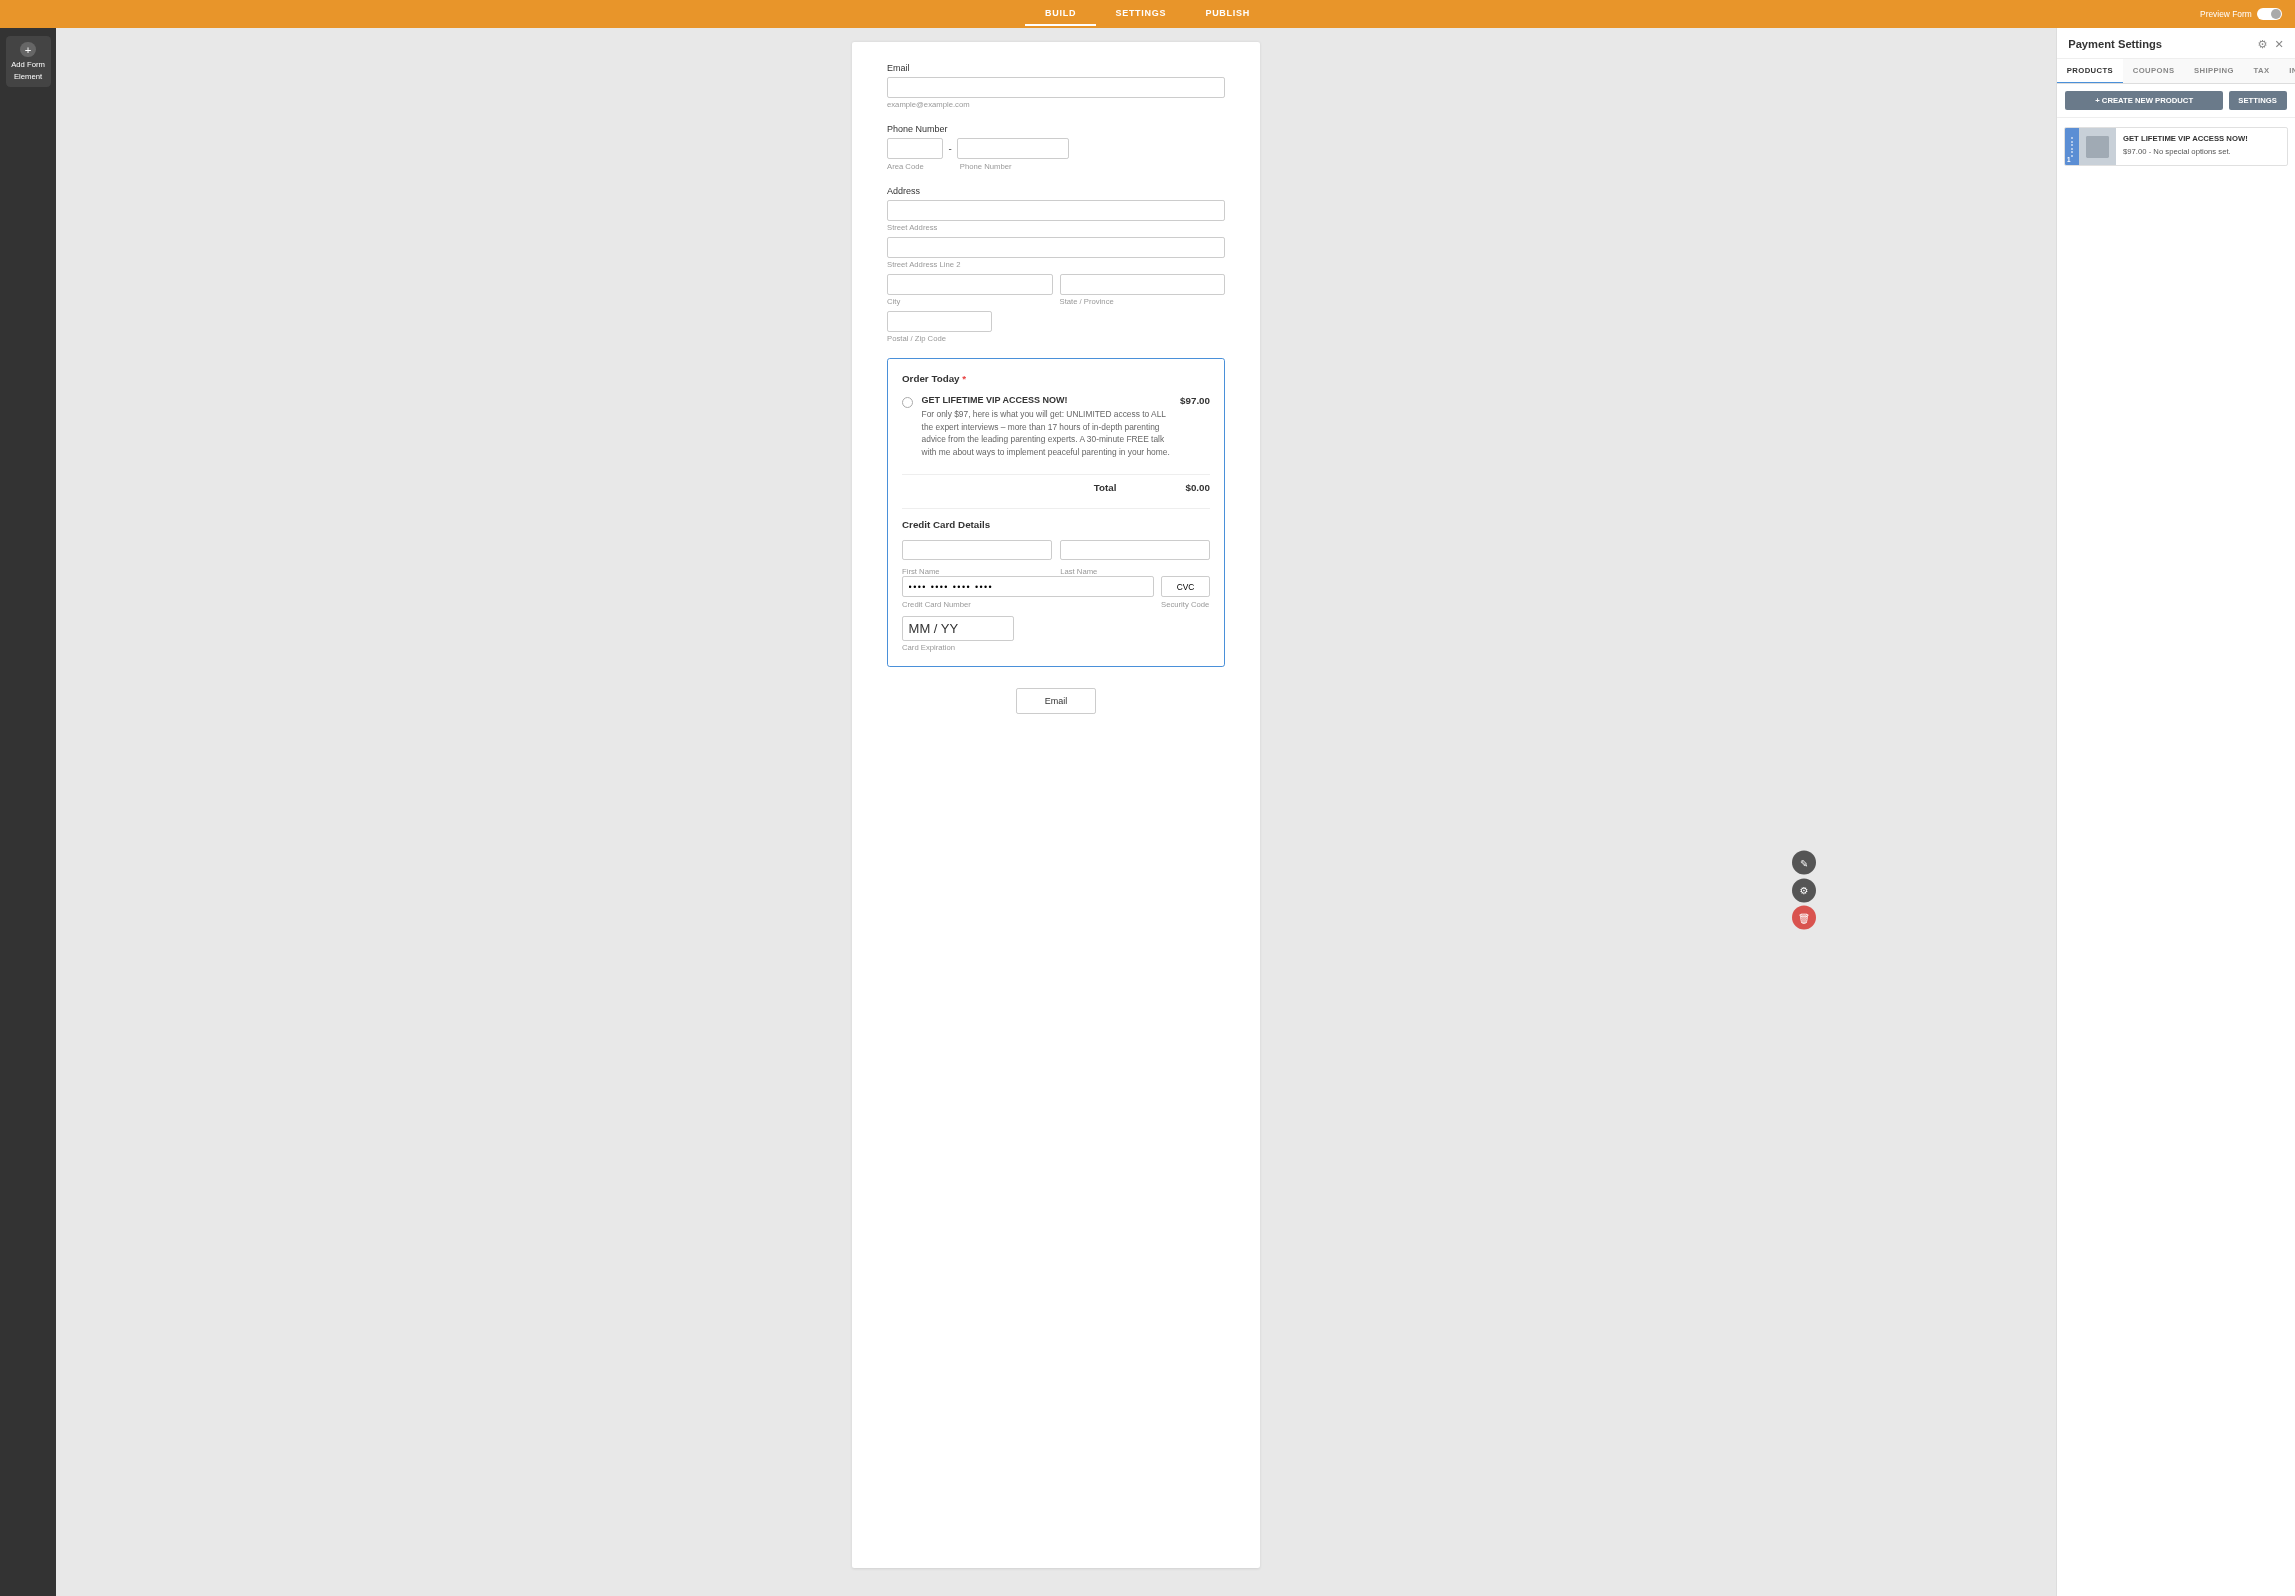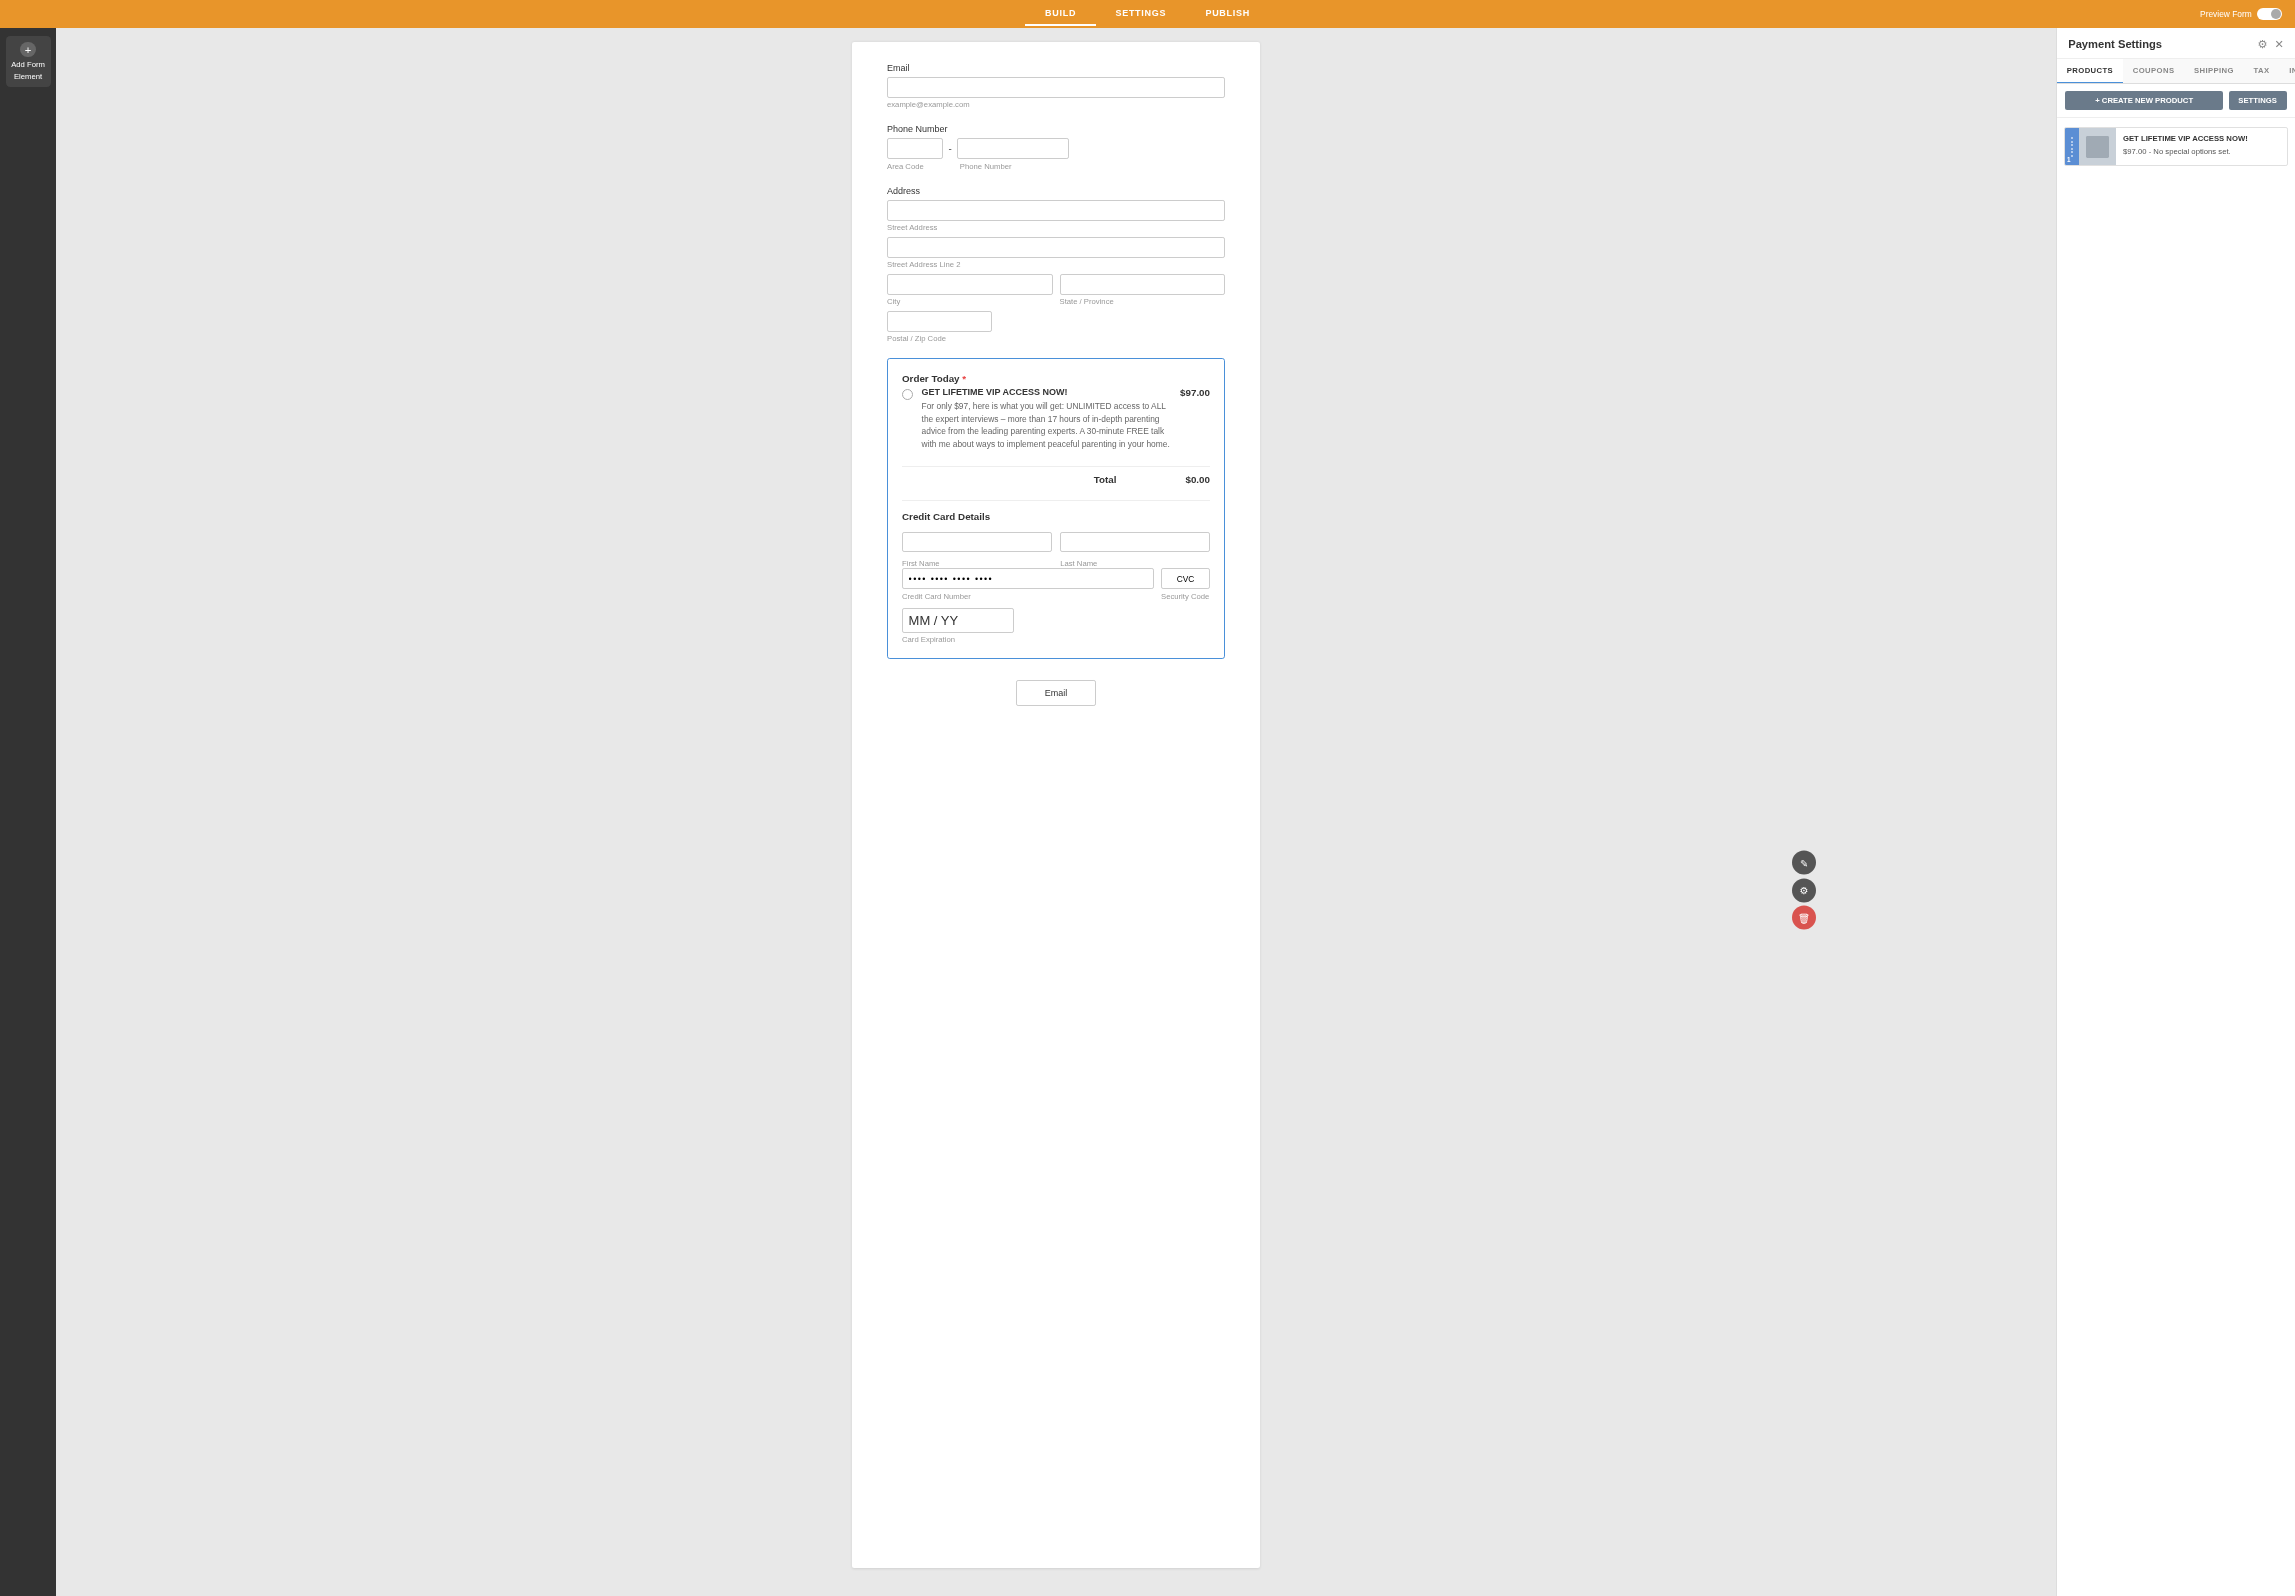--- a/index.html
+++ b/index.html
@@ -183,21 +183,21 @@
       border: 1.4px solid #4a90d9;
       border-radius: 2.8px;
       padding: 14px;
       margin-bottom: 15.5px;
       position: relative;
     }
     .order-title {
       font-size: 9.8px;
       font-weight: 600;
       color: #333;
-      margin-bottom: 3px;
+      margin-bottom: 11px;
     }
     .order-title .required { color: #e84040; }
     .product-row {
       display: flex;
       align-items: flex-start;
       gap: 8.4px;
       padding-bottom: 11.2px;
     }
     .product-radio {
       width: 11.2px;

